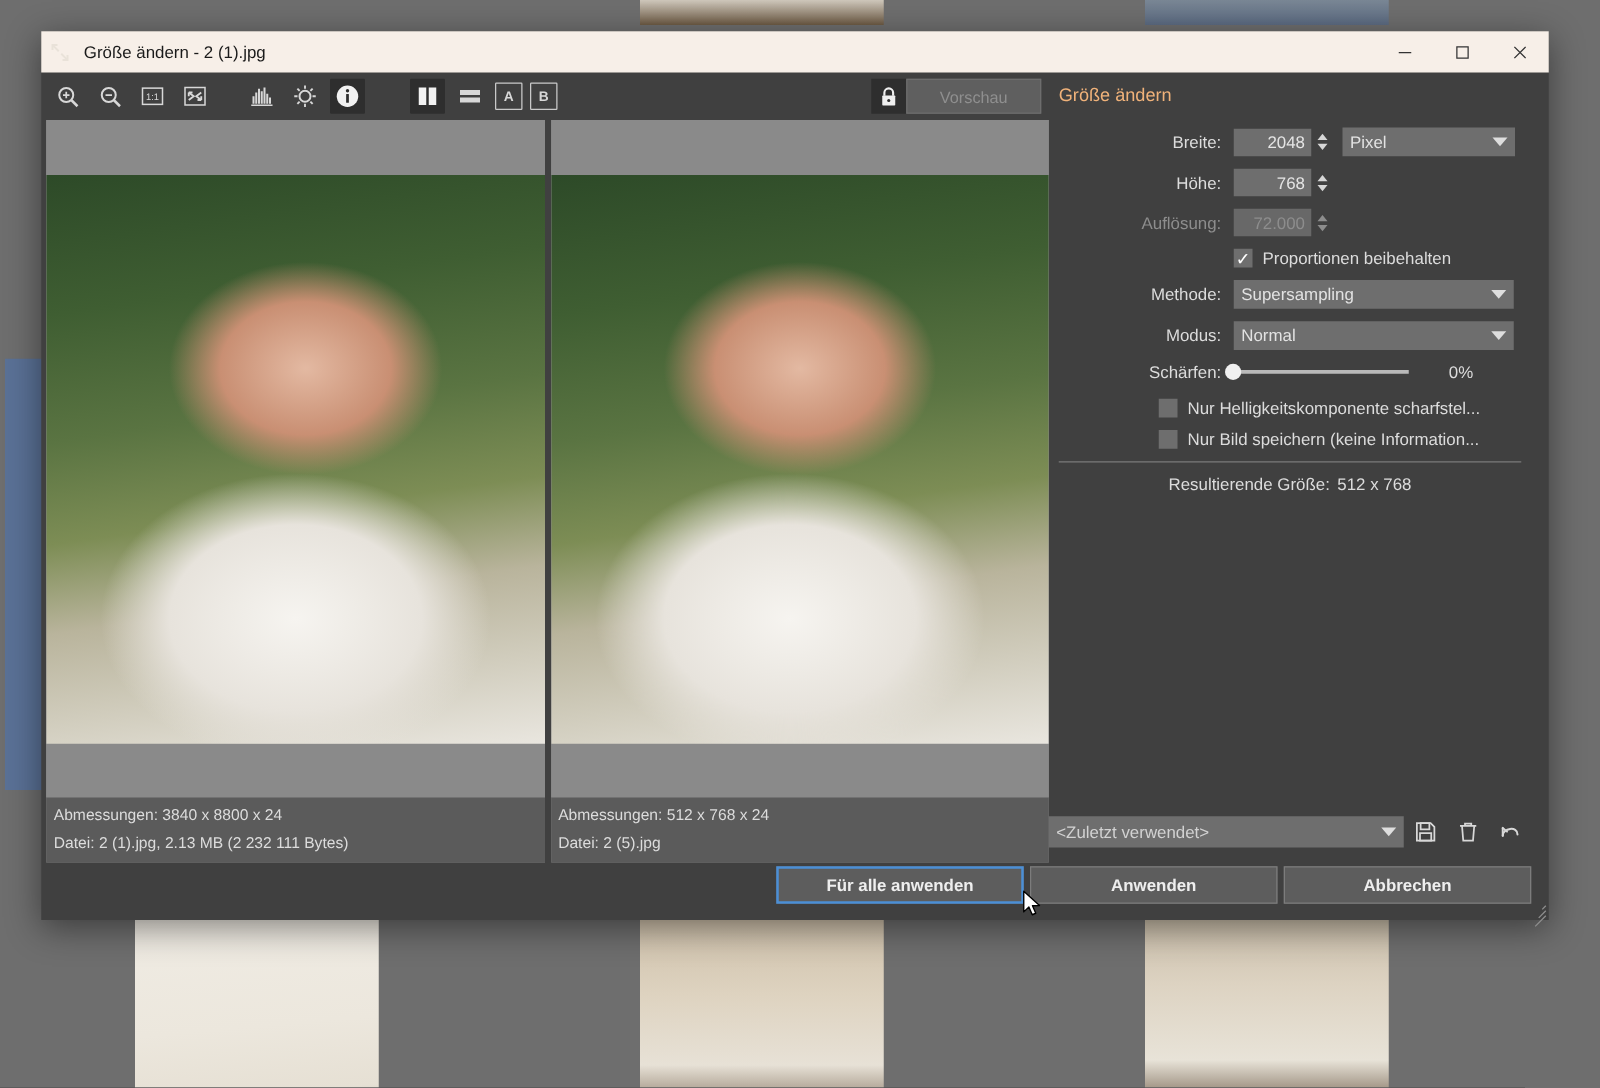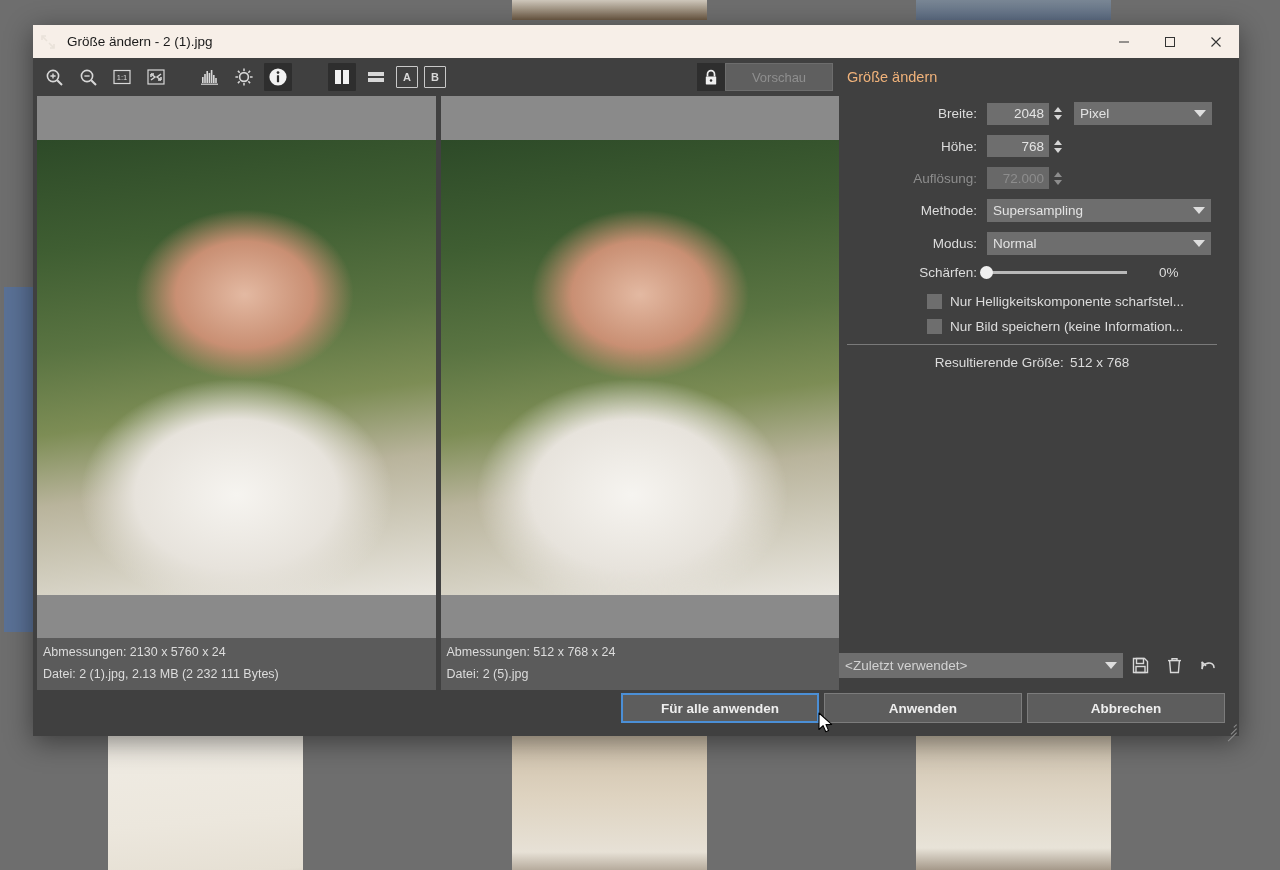--- a/index.html
+++ b/index.html
@@ -430,21 +430,21 @@
 
       <div id="panels">
         <div class="panel">
           <div class="panel-img">
             <div style="background:
                  radial-gradient(ellipse 38% 26% at 52% 34%, #e3b9a2 0%, #c98f73 45%, rgba(180,120,90,0) 72%),
                  radial-gradient(ellipse 46% 30% at 50% 78%, #f6f4f0 0%, #e7e3dc 55%, rgba(220,215,205,0) 85%),
                  linear-gradient(172deg,#2d4a28 0%,#3f5e32 22%,#5a7442 42%,#7d8d55 58%,#b9b49c 72%,#e9e6df 100%);"></div>
           </div>
           <div class="panel-info">
-            <div>Abmessungen: 2130 x 5760 x 24</div>
+            <div>Abmessungen: 3840 x 8800 x 24</div>
             <div>Datei: 2 (1).jpg, 2.13 MB (2 232 111 Bytes)</div>
           </div>
         </div>
 
         <div class="panel">
           <div class="panel-img">
             <div style="background:
                  radial-gradient(ellipse 38% 26% at 50% 34%, #e3b9a2 0%, #c98f73 45%, rgba(180,120,90,0) 72%),
                  radial-gradient(ellipse 46% 30% at 48% 78%, #f6f4f0 0%, #e7e3dc 55%, rgba(220,215,205,0) 85%),
                  linear-gradient(172deg,#2d4a28 0%,#3f5e32 22%,#5a7442 42%,#7d8d55 58%,#b9b49c 72%,#e9e6df 100%);"></div>
@@ -486,20 +486,24 @@
 
         <div class="row">
           <div class="lbl dim">Auflösung:</div>
           <input class="num-input dim" readonly="" disabled="" value="72.000" style="">
           <div class="spin dim">
               <i class="up"></i>
               <i class="dn"></i>
             </div>
         </div>
 
+        <div class="chk-row">
+          <div class="chkbox checked"></div>
+          <div class="chk-lbl">Proportionen beibehalten</div>
+        </div>
 
         <div class="row">
           <div class="lbl">Methode:</div>
           <div class="sel" id="methode-sel">
             <span>Supersampling</span>
             <span class="caret"></span>
           </div>
         </div>
 
         <div class="row">

